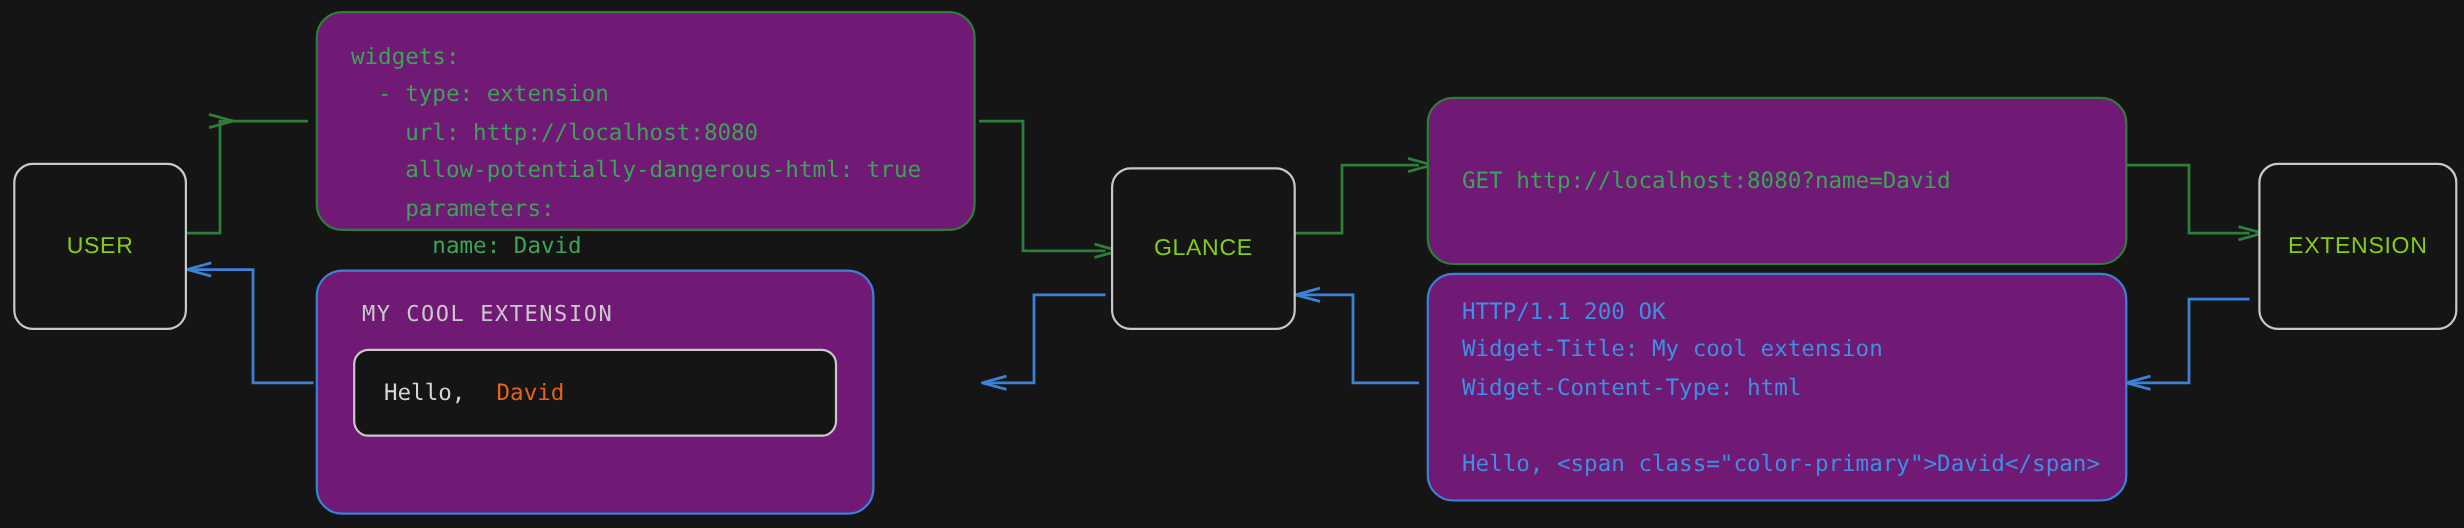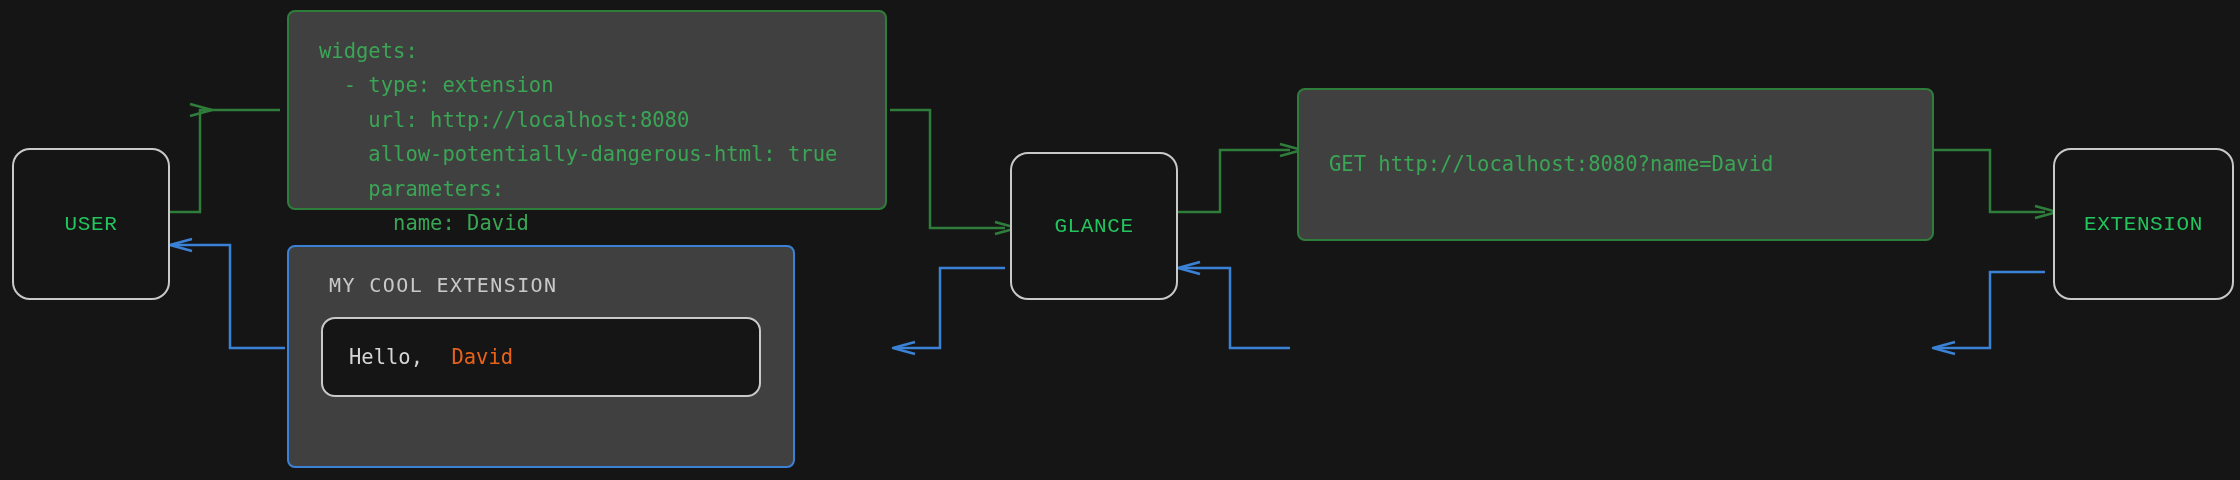--- a/index.html
+++ b/index.html
@@ -30,31 +30,31 @@
     position: absolute;
     box-sizing: border-box;
     border: 2px solid #c9c9c9;
     border-radius: 18px;
     background: #151515;
     display: flex;
     align-items: center;
     justify-content: center;
   }
   .node-label {
-    font-family: Liberation Mono, monospace;
+    font-family: Liberation Sans, sans-serif;
     font-size: 21px;
     letter-spacing: 0.6px;
-    color: #22c55e;
+    color: #84cc16;
     white-space: nowrap;
   }
   .panel {
     position: absolute;
     box-sizing: border-box;
-    border-radius: 8px;
-    background: #404040;
+    border-radius: 24px;
+    background: #701a75;
     border: 2px solid #2f7d3b;
     padding: 22px 30px;
   }
   .panel.blue {
     border-color: #3b82d6;
   }
   pre.code {
     margin: 0;
     font-family: "DejaVu Sans Mono", monospace;
     font-size: 20.5px;
@@ -137,20 +137,27 @@
     url: http://localhost:8080
     allow-potentially-dangerous-html: true
     parameters:
       name: David</pre>
   </div>
 
   <div class="panel" style="left:1297px; top:88px; width:637px; height:153px; display:flex; align-items:center;">
     <pre class="code">GET http://localhost:8080?name=David</pre>
   </div>
 
+  <div class="panel blue" style="left:1297px; top:248px; width:637px; height:208px; display:flex; align-items:center;">
+    <pre class="code blue">HTTP/1.1 200 OK
+Widget-Title: My cool extension
+Widget-Content-Type: html
+
+Hello, &lt;span class="color-primary"&gt;David&lt;/span&gt;</pre>
+  </div>
 
   <div class="panel blue" style="left:287px; top:245px; width:508px; height:223px; padding:26px 32px;">
     <div class="widget-title">MY COOL EXTENSION</div>
     <div class="widget-card">
       <div class="widget-body"><span>Hello, </span><span class="accent-name">David</span></div>
     </div>
   </div>
 
 </div>
 

